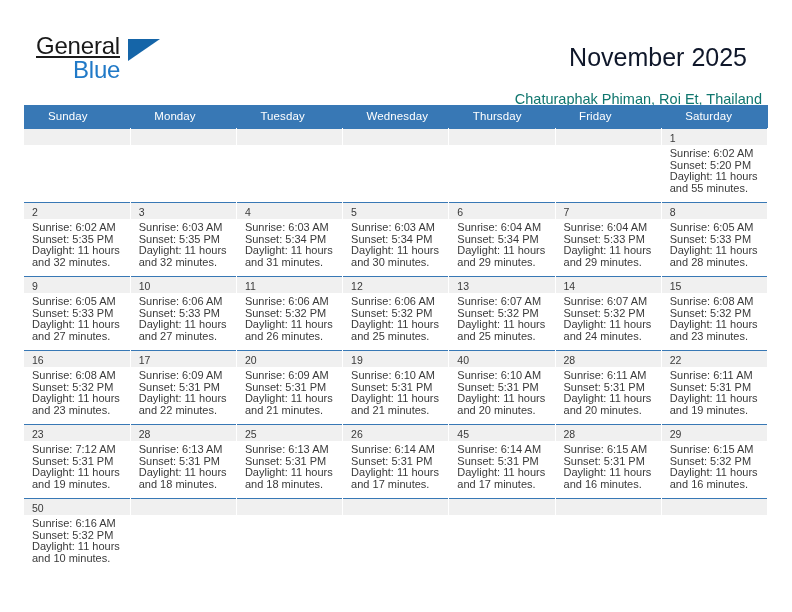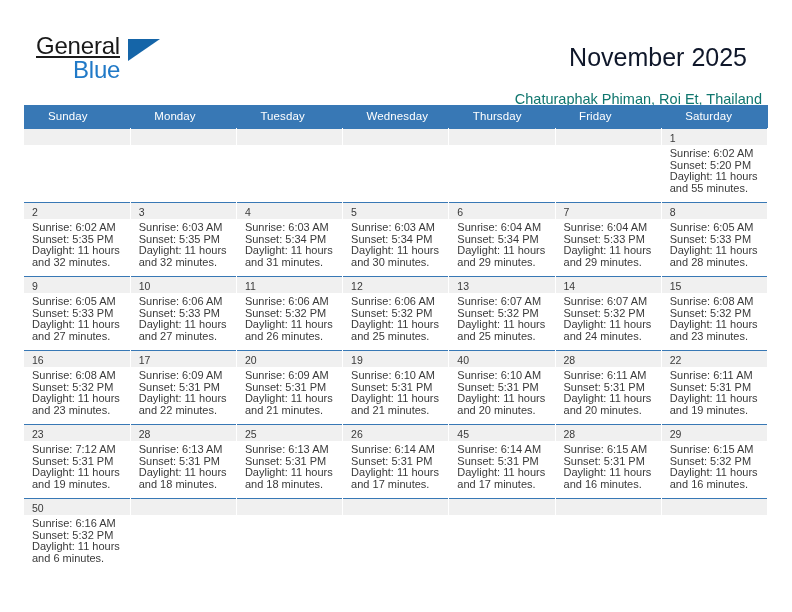--- a/index.html
+++ b/index.html
@@ -536,21 +536,21 @@
           </td>
         </tr>
         <tr class="week-row">
           <td>
             <div class="daybox">
               <div class="daynum-band">50</div>
               <div class="details">
                 <div>Sunrise: 6:16 AM</div>
                 <div>Sunset: 5:32 PM</div>
                 <div>Daylight: 11 hours</div>
-                <div>and 6 minutes.</div>
+                <div>and 10 minutes.</div>
               </div>
             </div>
           </td>
           <td>
             <div class="daybox empty">
               <div class="daynum-band"></div>
             </div>
           </td>
           <td>
             <div class="daybox empty">

